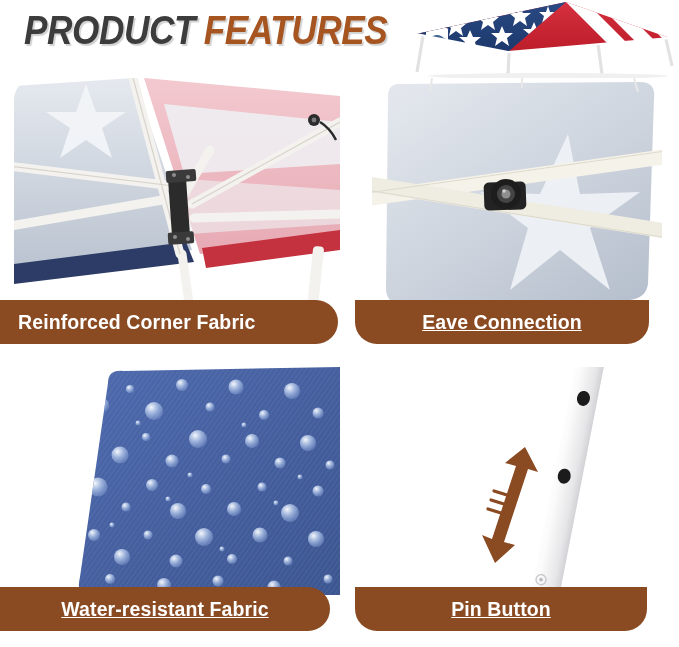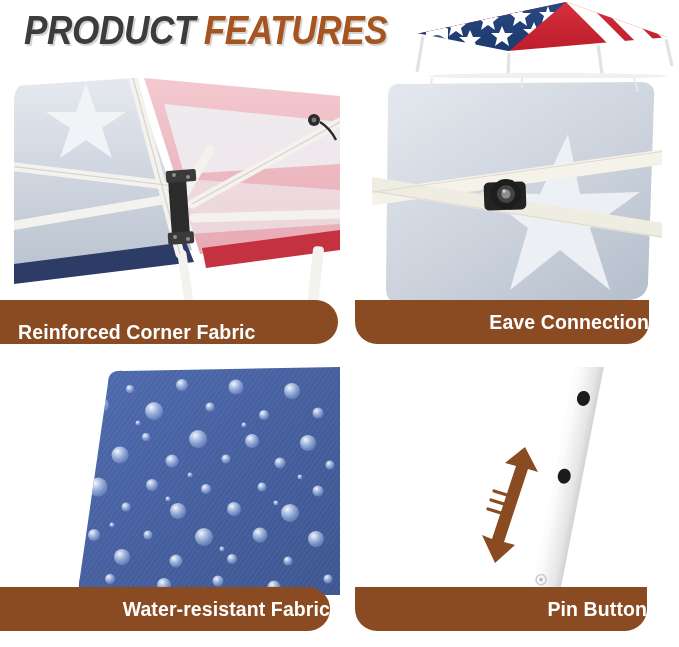--- a/index.html
+++ b/index.html
@@ -42,22 +42,22 @@
     background:#8a4a22;
     color:#ffffff;
     font-size:19.5px;
     font-weight:bold;
     letter-spacing:0.1px;
     display:flex;
     align-items:center;
     height:44px;
     white-space:nowrap;
   }
-  .label.left { padding-left:18px; justify-content:flex-start;align-items:flex-end; }
-  .label.center { justify-content:flex-end; }
+  .label.left { padding-left:18px; justify-content:flex-start; }
+  .label.center { justify-content:center;text-decoration:underline; }
 
   
   #card1 { left:0px; top:78px; width:340px; height:268px; }
   #card1 .photo { left:14px; top:0px; width:326px; height:232px; border-radius:22px 0 0 0; }
   #card1 .label { left:0px; top:222px; width:338px; border-radius:0 22px 22px 0; }
 
   
   #card2 { left:355px; top:78px; width:324px; height:268px; }
   #card2 .photo { left:17px; top:0px; width:290px; height:232px; border-radius:22px 22px 0 0; }
   #card2 .label { left:0px; top:222px; width:294px; border-radius:0 0 22px 22px; }

